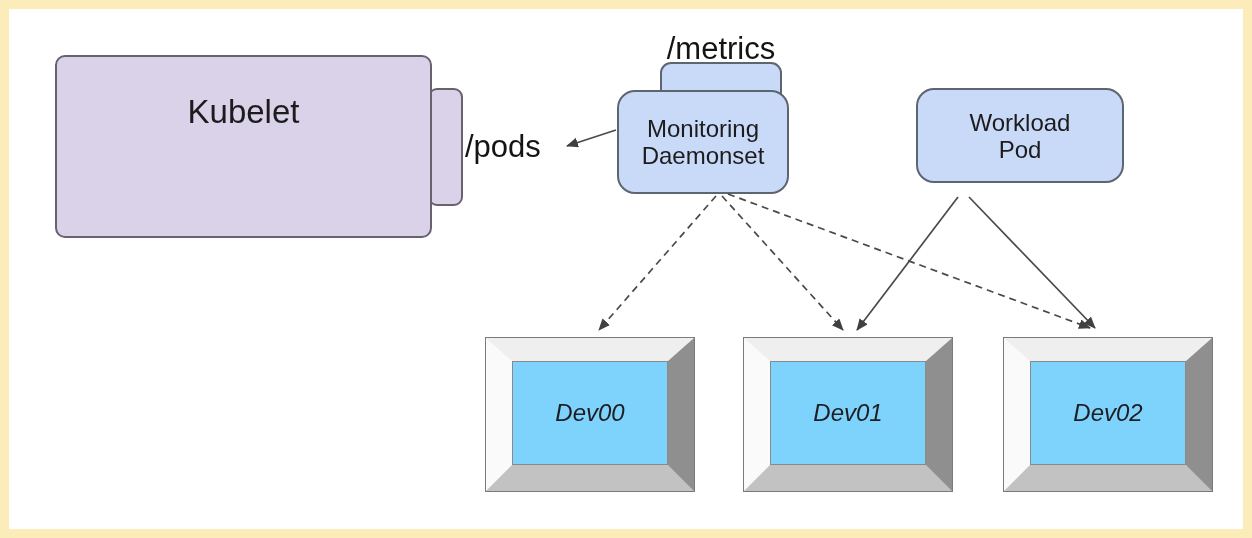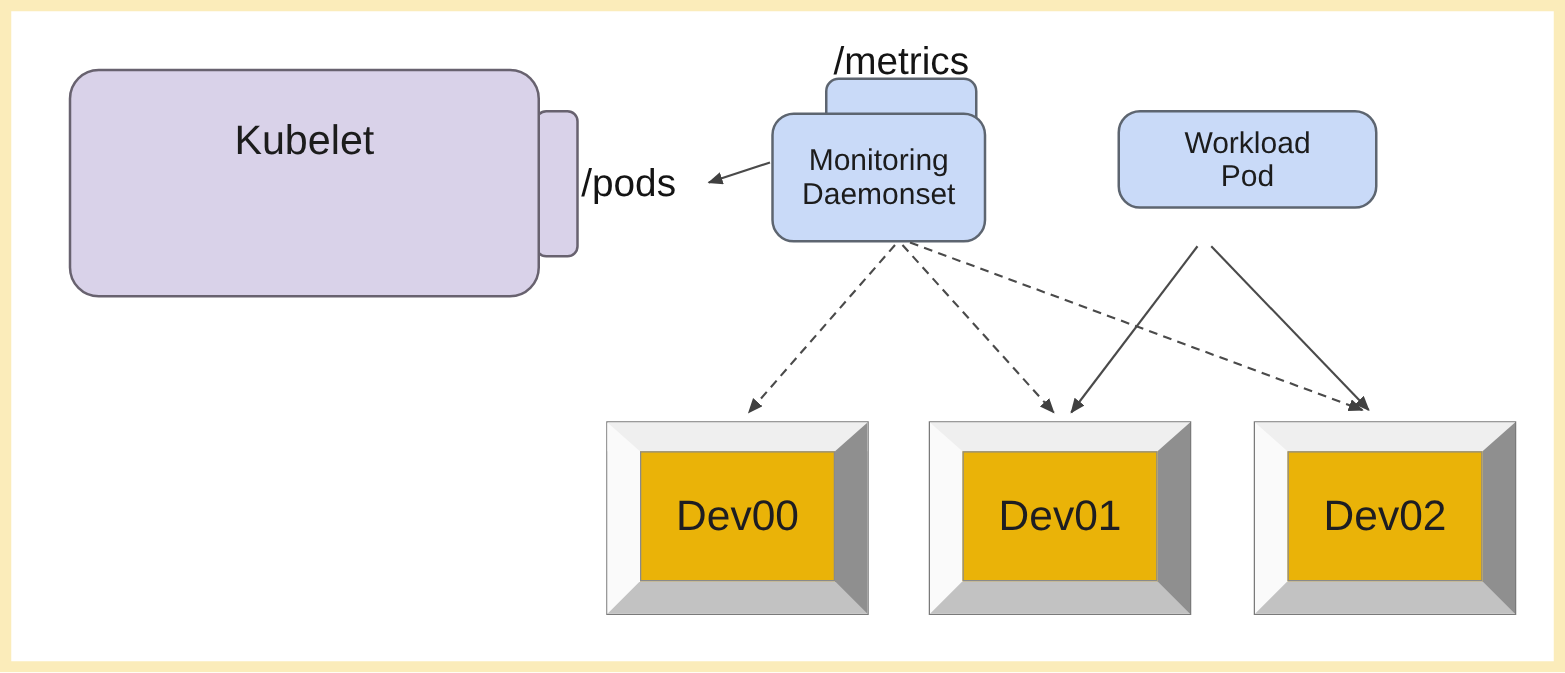--- a/index.html
+++ b/index.html
@@ -26,21 +26,21 @@
     display: flex;
     align-items: center;
     justify-content: center;
     text-align: center;
     color: #1c1c1c;
   }
   .kubelet-main {
     left: 55px; top: 55px; width: 377px; height: 183px;
     background: #d9d2e9;
     border: 2px solid #68626f;
-    border-radius: 24px;
+    border-radius: 10px;
     z-index: 3;
     align-items: flex-start;
     font-size: 33px;
     padding-top: 36px;
   }
   .kubelet-port {
     left: 428px; top: 88px; width: 35px; height: 118px;
     background: #d9d2e9;
     border: 2px solid #68626f;
     border-radius: 9px;
@@ -49,21 +49,21 @@
   .pod-box {
     background: #c9daf8;
     border: 2px solid #5d6570;
     border-radius: 18px;
     font-size: 24px;
     line-height: 27px;
     white-space: pre-line;
     z-index: 3;
   }
   .monitoring { left: 617px; top: 90px; width: 172px; height: 104px; }
-  .workload   { left: 894px; top: 88px; width: 208px; height: 79px; }
+  .workload   { left: 916px; top: 88px; width: 208px; height: 95px; }
   .metrics-tab {
     left: 660px; top: 62px; width: 122px; height: 45px;
     background: #c9daf8;
     border: 2px solid #5d6570;
     border-radius: 11px;
     z-index: 2;
   }
   
   .endpoint-label {
     position: absolute;
@@ -92,27 +92,28 @@
     border-style: solid;
     border-width: 23px 26px 26px 26px;
     border-top-color: #efefef;
     border-left-color: #fafafa;
     border-right-color: #8f8f8f;
     border-bottom-color: #c2c2c2;
   }
   .keycap .face {
     position: absolute;
     inset: 0;
-    background: #eab308;
+    background: #7dd3fc;
     border: 1px solid #8a8a8a;
     display: flex;
     align-items: center;
     justify-content: center;
-    font-size: 34px;
+    font-size: 24px;
     color: #1d1d22;
+    font-style: italic;
   }
   .dev00 { left: 485px;  top: 337px; }
   .dev01 { left: 743px;  top: 337px; }
   .dev02 { left: 1003px; top: 337px; }
   
   #edge-layer {
     position: absolute;
     inset: 0;
     z-index: 4;
     pointer-events: none;

